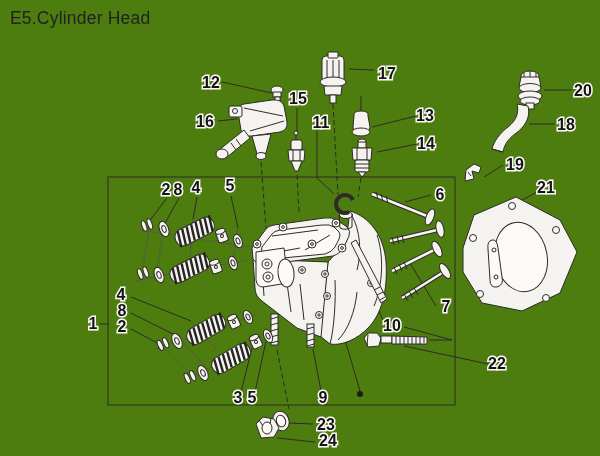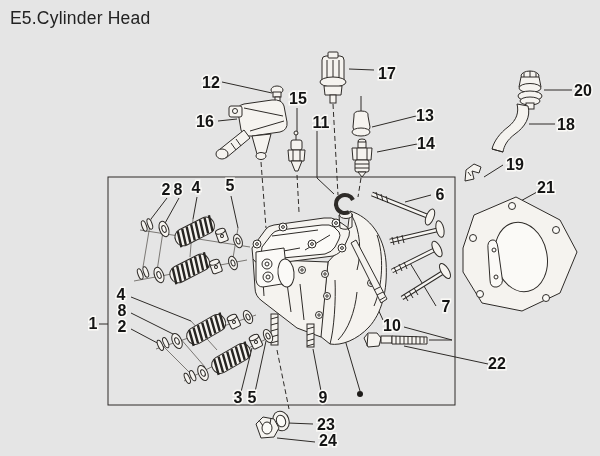--- a/index.html
+++ b/index.html
@@ -1,18 +1,18 @@
 <!DOCTYPE html>
 <html><head>
 <meta charset="utf-8">
 <style>
   html,body{margin:0;padding:0;}
   .page{
     position:relative;width:600px;height:456px;
-    background:#e5e5e5;overflow:hidden;
+    background:#4d7c0f;overflow:hidden;
     font-family:"Liberation Sans",sans-serif;
   }
   .diagram-title{
     position:absolute;left:10px;top:8px;
     font-size:17.5px;font-weight:400;color:#222;
     letter-spacing:.2px;
   }
   svg{position:absolute;left:0;top:0;}
   .ln{stroke:#2e2b28;stroke-width:1;fill:none;}
   .ln-thin{stroke:#57534e;stroke-width:.75;fill:none;}

